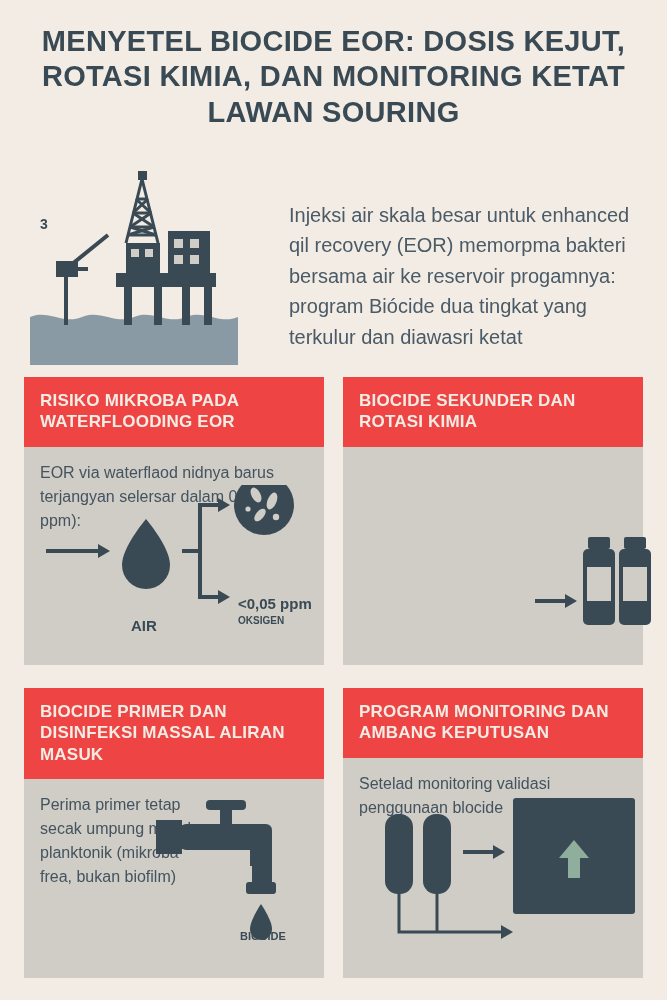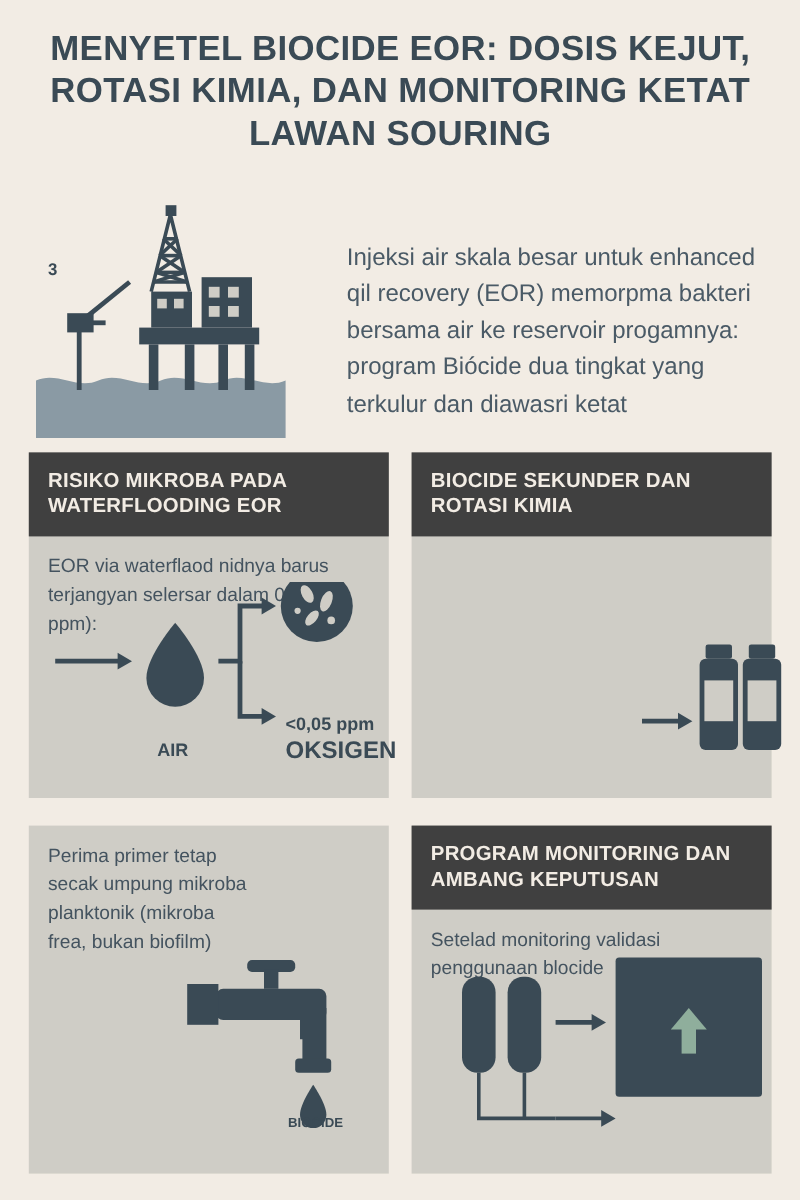--- a/index.html
+++ b/index.html
@@ -63,21 +63,21 @@
     font-size: 14px;
     font-weight: bold;
   }
 
   
   .card {
     position: absolute;
     background: #cfcdc6;
   }
   .card-head {
-    background: #404040;
+    background: #ef4444;
     color: #f2ece4;
     font-weight: bold;
     font-size: 17px;
     line-height: 1.25;
     padding: 13px 16px 14px 16px;
     text-transform: uppercase;
     letter-spacing: 0.2px;
   }
   .card-body {
     position: relative;
@@ -105,21 +105,21 @@
   
   #risk-art { left: 0; top: 108px; width: 300px; height: 170px; }
   .lbl {
     position: absolute;
     color: #3a4a55;
     font-weight: bold;
     font-size: 15px;
   }
   #lbl-air { left: 107px; top: 240px; }
   #lbl-ppm { left: 214px; top: 218px; font-size: 15px; }
-  #lbl-oks { left: 214px; top: 238px; font-size: 20px; }
+  #lbl-oks { left: 214px; top: 238px; font-size: 10px; }
 
   
   #sec-art { left: 190px; top: 150px; width: 120px; height: 120px; }
 
   
   #prim-art { left: 130px; top: 92px; width: 175px; height: 180px; }
   #lbl-biocide { position: absolute; left: 216px; top: 242px; color: #3a4a55; font-weight: bold; font-size: 11px; }
 
   
   #mon-art { left: 0; top: 104px; width: 300px; height: 190px; }
@@ -232,20 +232,21 @@
 
         <rect x="91" y="10" width="22" height="12" rx="2" fill="#3a4a55"></rect>
         <rect x="86" y="22" width="32" height="76" rx="5" fill="#3a4a55"></rect>
         <rect x="90" y="40" width="24" height="34" fill="#cfcdc6"></rect>
       </svg>
     </div>
 
   </div>
 
   <div class="card" id="card-prim">
+    <div class="card-head">BIOCIDE PRIMER DAN DISINFEKSI MASSAL ALIRAN MASUK</div>
     <div class="card-body">
       <div class="card-text">Perima primer tetap secak umpung mikroba planktonik (mikroba frea, bukan biofilm)</div>
     </div>
     <div class="art" id="prim-art">
       <svg width="175" height="180" viewBox="0 0 175 180" xmlns="http://www.w3.org/2000/svg">
 
         <rect x="52" y="20" width="40" height="10" rx="4" fill="#3a4a55"></rect>
         <rect x="66" y="28" width="12" height="16" fill="#3a4a55"></rect>
 
         <rect x="26" y="44" width="92" height="26" rx="6" fill="#3a4a55"></rect>

